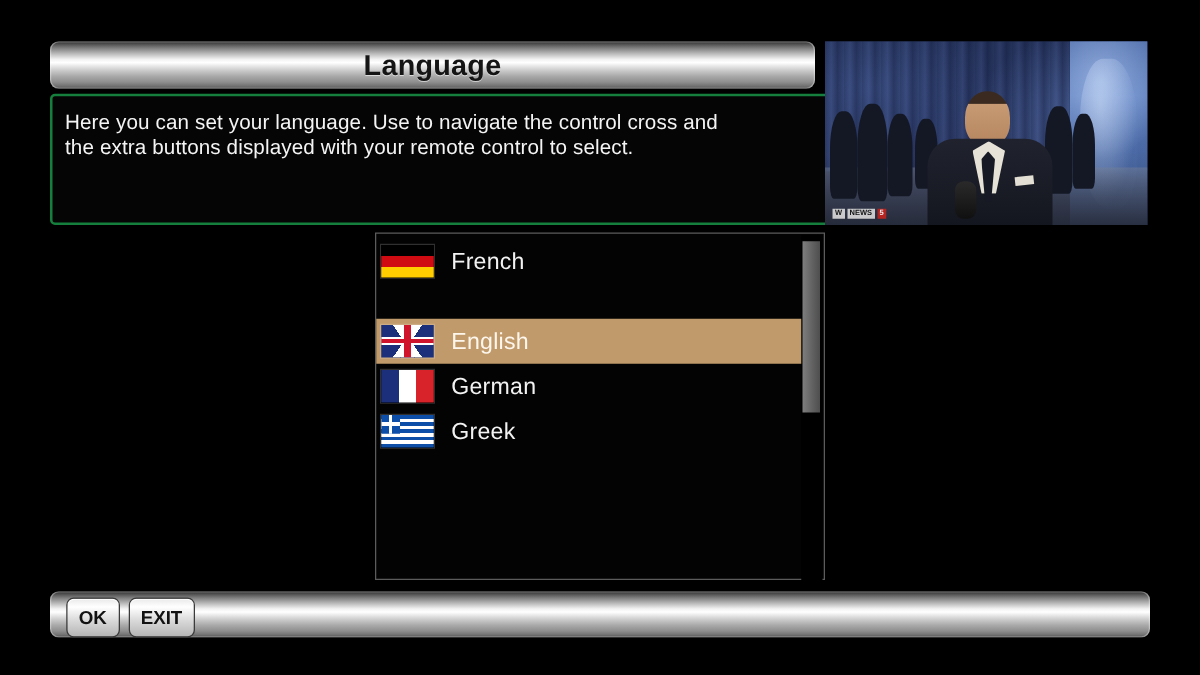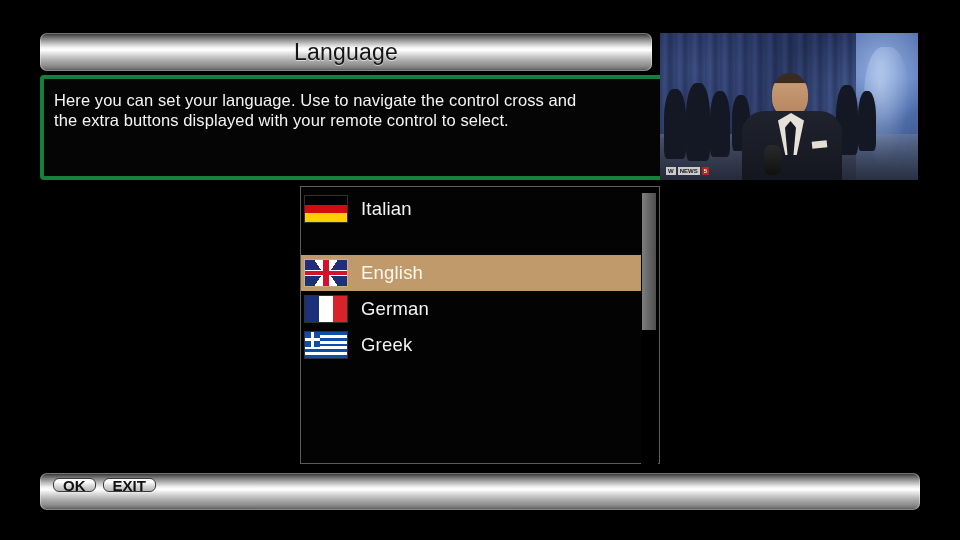--- a/index.html
+++ b/index.html
@@ -17,26 +17,27 @@
   }
 
   
   #title-bar{
     position:absolute;left:40px;top:33px;width:612px;height:38px;
     display:flex;align-items:center;justify-content:center;
   }
   #title-text{
     font-size:23px;color:#151515;letter-spacing:.2px;
     text-shadow:0 1px 0 rgba(255,255,255,.55);
+    font-weight:bold;
   }
 
   
   #desc-panel{
     position:absolute;left:40px;top:75px;width:706px;height:105px;
-    background:#050505;border:4px solid #15803d;border-radius:4px;
+    background:#050505;border:2px solid #15803d;border-radius:4px;
     box-sizing:border-box;padding:11px 10px 0 10px;
   }
   #desc-text{
     color:#f4f4f4;font-size:16.5px;line-height:20px;
     letter-spacing:.1px;white-space:pre-line;
   }
 
   
   #video-preview{
     position:absolute;left:660px;top:33px;width:258px;height:147px;
@@ -164,21 +165,21 @@
     position:absolute;right:2px;top:5px;width:14px;height:137px;
     background:linear-gradient(to right,#7e7e7e,#606060 60%,#4e4e4e);
   }
 
   
   #bottom-bar{
     position:absolute;left:40px;top:473px;width:880px;height:37px;
   }
   #btn-row{position:absolute;left:13px;top:5px;display:flex;gap:7px;}
   .softkey{
-    height:14px;min-width:42px;padding:0 9px;border-radius:6px;
+    height:32px;min-width:42px;padding:0 9px;border-radius:6px;
     border:1px solid #3b3b3b;box-sizing:border-box;
     background:linear-gradient(to bottom,#e9e9e9 0%,#ffffff 22%,#dcdcdc 55%,#b5b5b5 100%);
     display:flex;align-items:center;justify-content:flex-start;
     font-size:15px;font-weight:bold;color:#121212;
     box-shadow:inset 0 1px 0 rgba(255,255,255,.9);
   }
 </style>
 </head>
 <body>
 
@@ -218,21 +219,21 @@
       <span class="bug-cell">NEWS</span>
       <span class="bug-cell bug-red">5</span>
     </div>
   </div>
 
   <div id="lang-panel">
     <div id="lang-list">
 
       <div class="lang-row">
         <span class="flag flag-de"></span>
-        <span class="lang-label">Italian</span>
+        <span class="lang-label">French</span>
       </div>
 
       <div class="lang-row selected">
         <span class="flag flag-gb"></span>
         <span class="lang-label">English</span>
       </div>
 
       <div class="lang-row">
         <span class="flag flag-fr"></span>
         <span class="lang-label">German</span>

